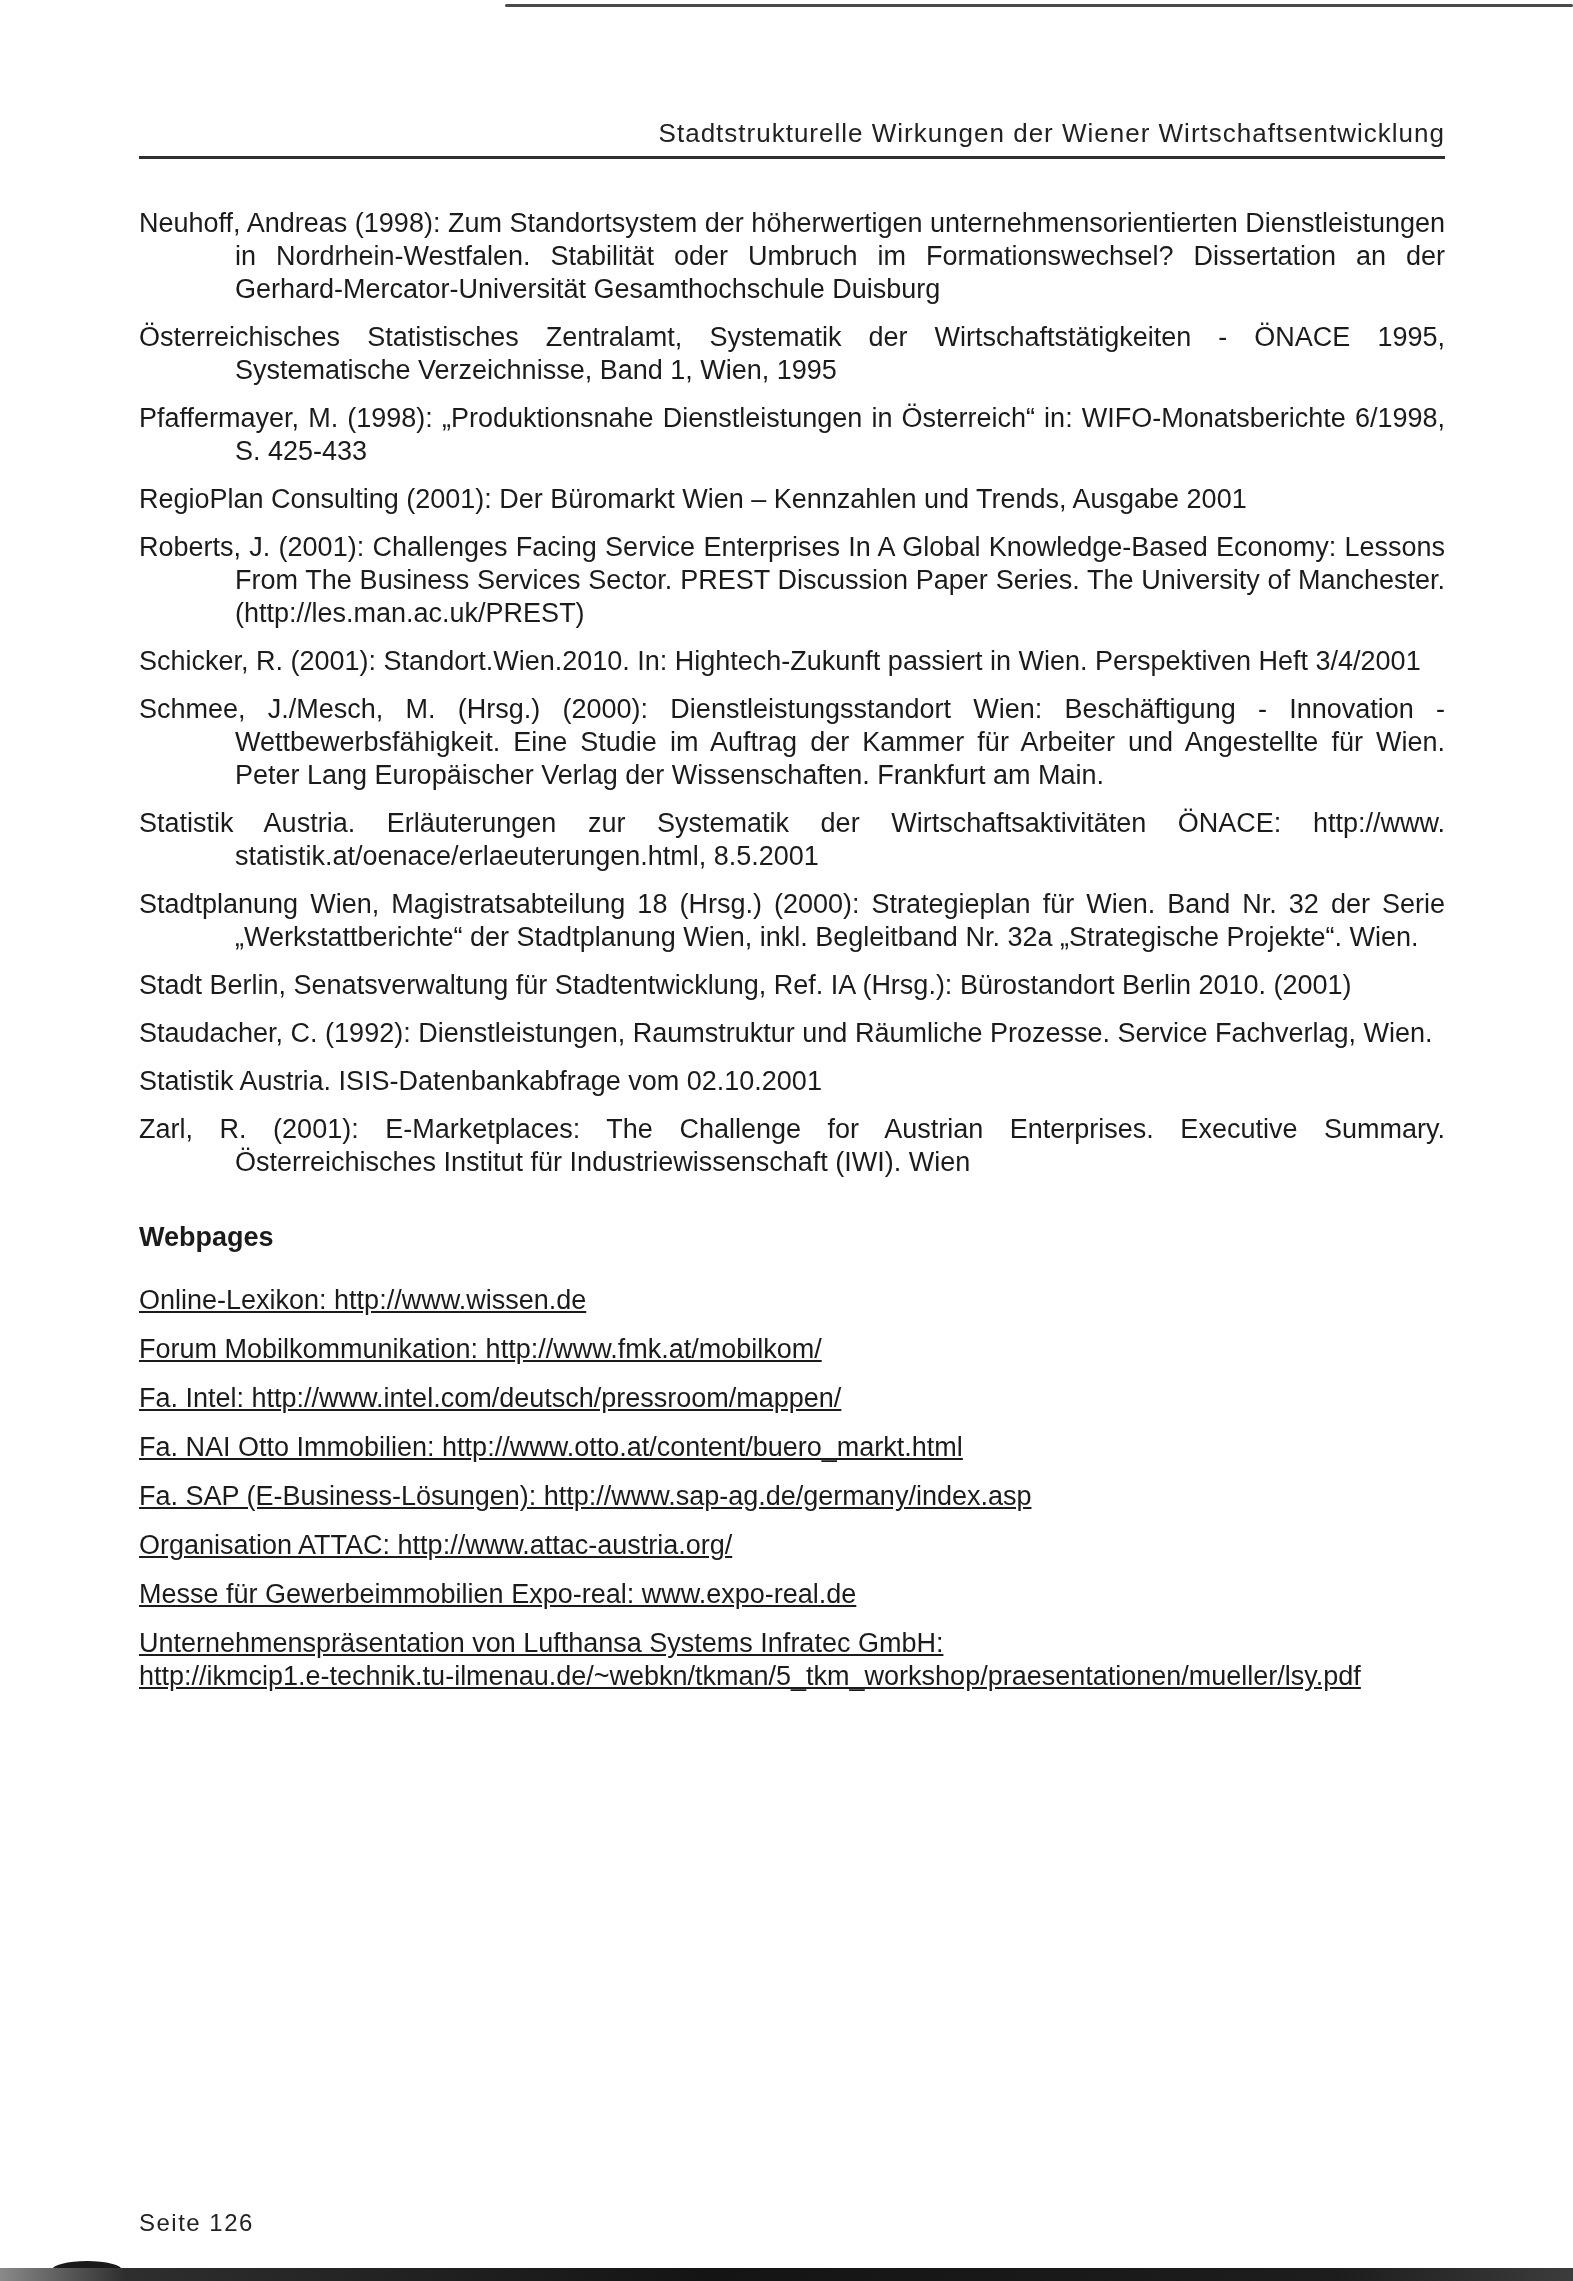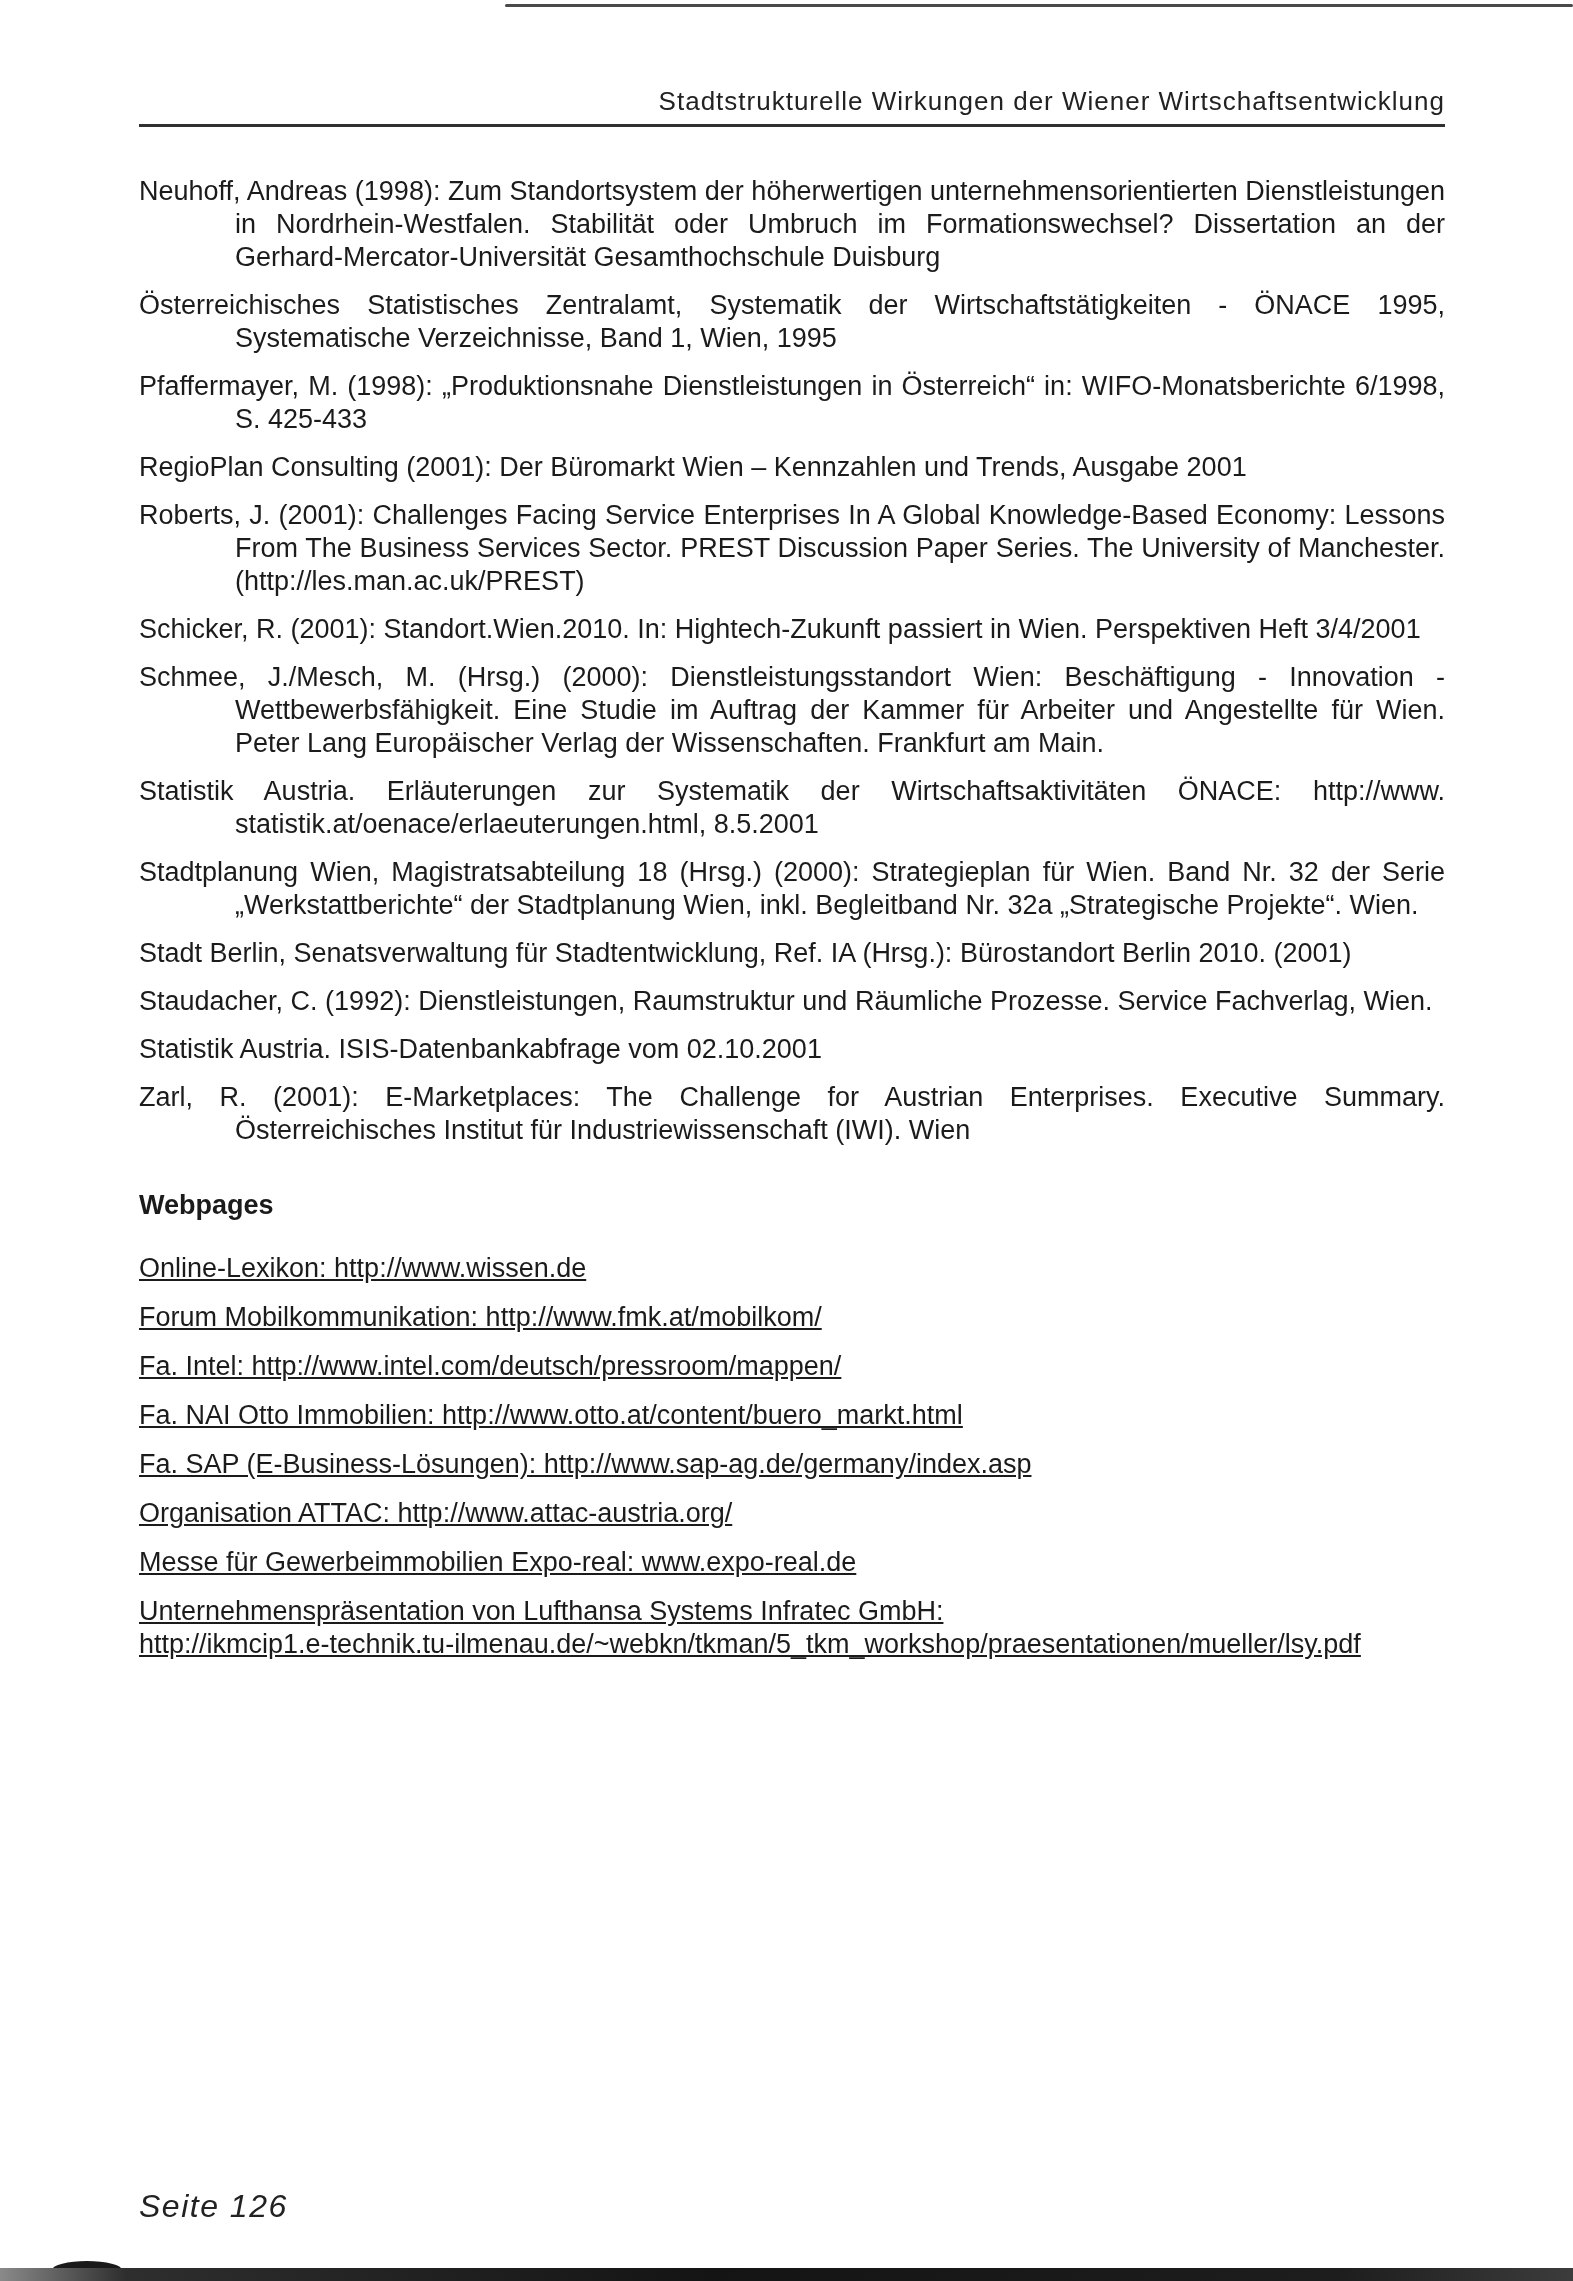--- a/index.html
+++ b/index.html
@@ -44,21 +44,21 @@
     position: absolute;
     bottom: 2px;
     left: 52px;
     width: 70px;
     height: 18px;
     background: #1a1a1a;
     border-radius: 60% 60% 0 0;
   }
   
   .header-text {
-    padding-top: 86px;
+    padding-top: 118px;
     text-align: right;
     font-size: 26px;
     letter-spacing: 1px;
     color: #222222;
     line-height: 30px;
   }
   .header-rule {
     margin-top: 8px;
     border: 0;
     border-top: 3px solid #303030;
@@ -93,25 +93,24 @@
   .web {
     margin: 0 0 16px 0;
     white-space: pre-line;
     overflow-wrap: break-word;
     text-decoration: underline;
   }
   
   .page-footer {
     position: absolute;
     left: 139px;
-    bottom: 56px;
-    font-size: 32px;
+    bottom: 44px;
+    font-size: 24px;
     letter-spacing: 1.5px;
     color: #222222;
-    font-style: italic;
   }
 </style>
 </head>
 <body>
 
 <div class="page">
 
   <div class="scan-line-top"></div>
 
   <div class="content">

